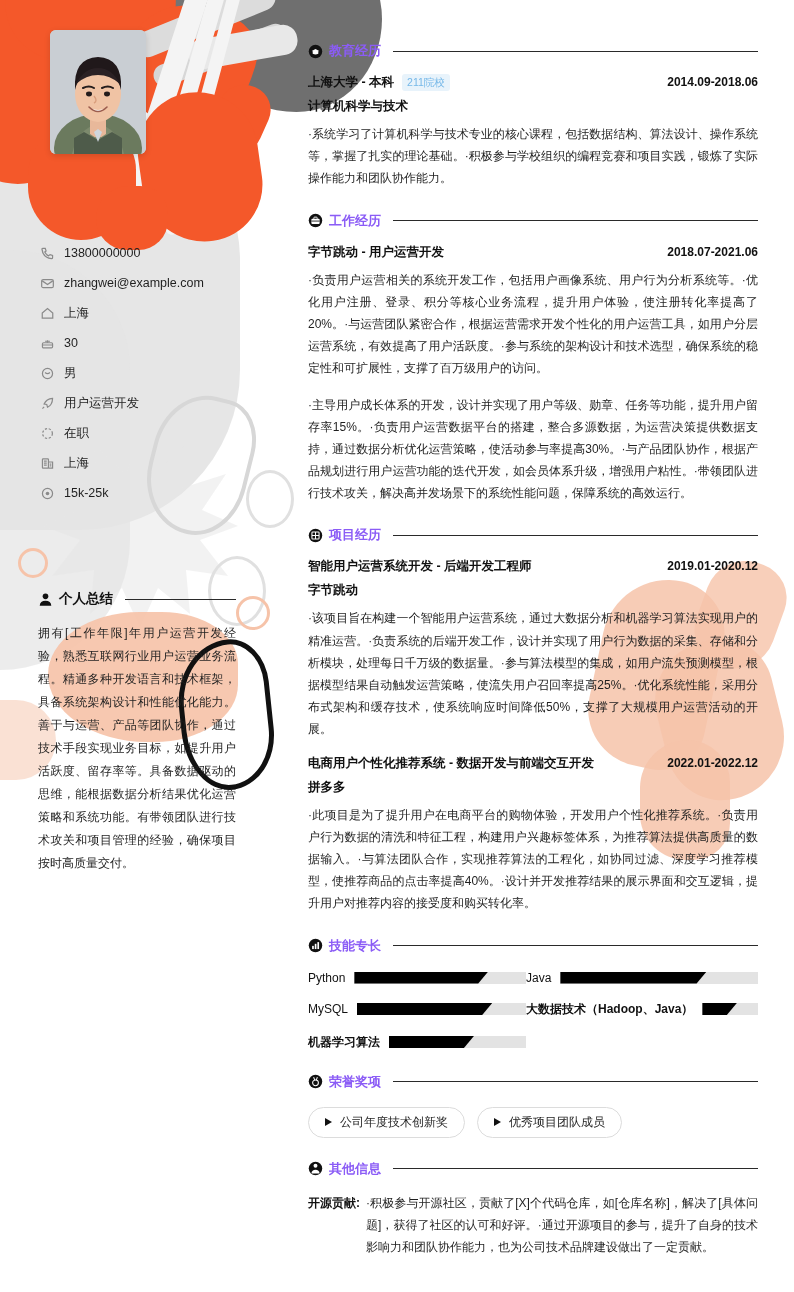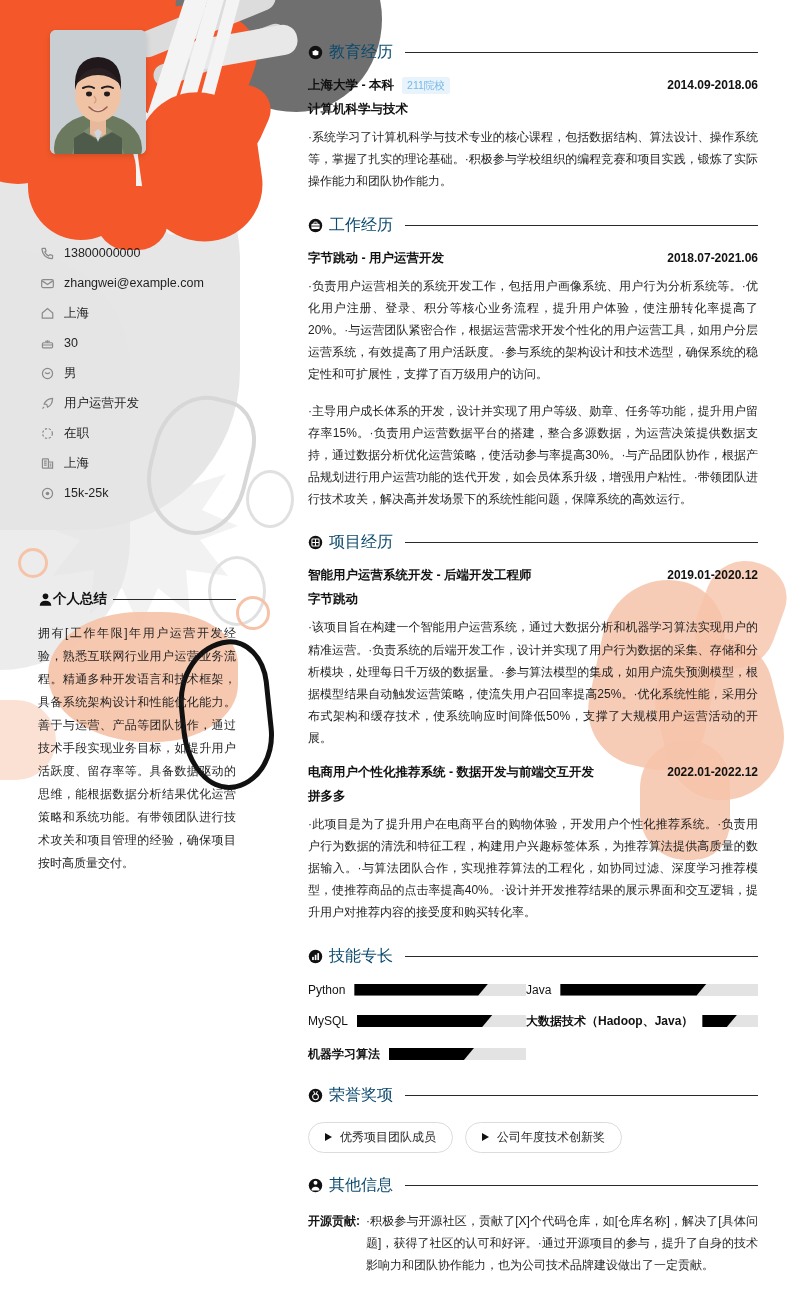--- a/index.html
+++ b/index.html
@@ -235,20 +235,21 @@
 
   
   .summary-block {
     position: absolute;
     left: 38px; top: 590px;
     width: 198px;
   }
   .sb-head {
     display: flex;
     align-items: center;
+    gap: 6px;
     margin-bottom: 14px;
   }
   .sb-head .sec-ico {
     width: 15px; height: 15px;
     flex: 0 0 15px;
   }
   .sb-head .sec-ico svg { width: 15px; height: 15px; display:block; }
   .sb-head .sec-title {
     font-size: 13.5px;
     font-weight: 700;
@@ -281,23 +282,23 @@
   .sec-header {
     display: flex;
     align-items: center;
     gap: 6px;
   }
   .sec-header .sec-ico {
     width: 15px; height: 15px; flex: 0 0 15px;
   }
   .sec-header .sec-ico svg { width: 15px; height: 15px; display: block; }
   .sec-header .sec-title {
-    font-size: 16px;
-    font-weight: 400;
-    color: #0c4a6e;
+    font-size: 13px;
+    font-weight: 700;
+    color: #8b5cf6;
     white-space: nowrap;
   }
   .sec-header .sec-rule {
     flex: 1 1 auto;
     height: 1px;
     background: #2a2a2a;
     margin-left: 6px;
   }
 
   .entry { margin-top: 14px; }
@@ -755,25 +756,25 @@
               <path d="M6 3.4 L7.2 6.6 M10 3.4 L8.8 6.6" stroke="#fff" stroke-width="1.1"></path>
             </svg>
         </span>
         <span class="sec-title">荣誉奖项</span>
         <span class="sec-rule"></span>
       </div>
 
       <div class="awards-row">
         <div class="award-tag">
           <span class="tri"></span>
-          <span>优秀项目团队成员</span>
+          <span>公司年度技术创新奖</span>
         </div>
         <div class="award-tag">
           <span class="tri"></span>
-          <span>公司年度技术创新奖</span>
+          <span>优秀项目团队成员</span>
         </div>
       </div>
     </div>
 
     <div class="sec-gap"></div>
 
     <div class="section">
       <div class="sec-header">
         <span class="sec-ico">
           <svg viewBox="0 0 16 16">

